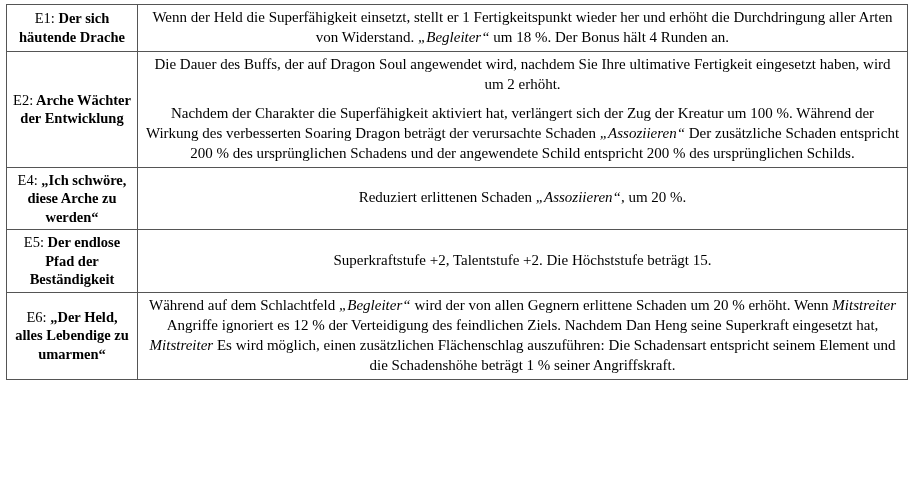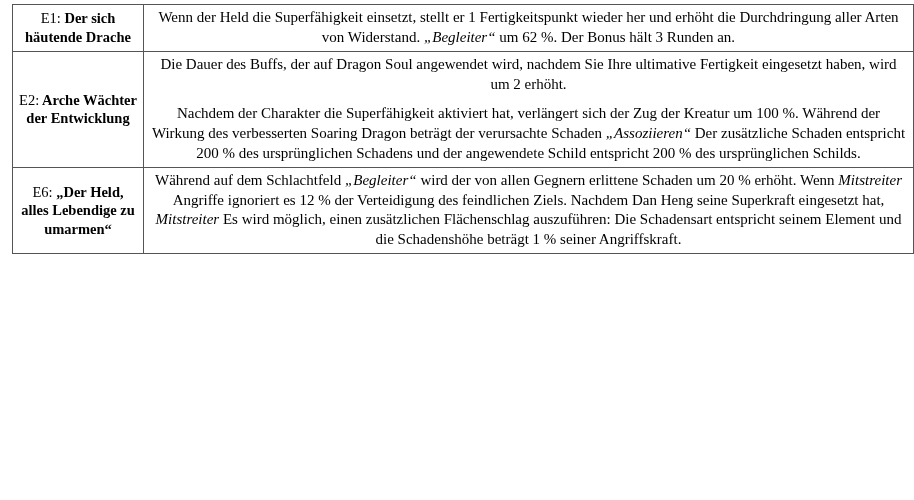--- a/index.html
+++ b/index.html
@@ -11,21 +11,21 @@
     width: 914px;
     height: 500px;
     font-family: "Liberation Serif", "DejaVu Serif", serif;
     color: #000000;
     overflow: hidden;
   }
   .sheet {
     width: 914px;
     height: 500px;
     box-sizing: border-box;
-    padding: 4px 6px 4px 12px;
+    padding: 4px 6px 4px 6px;
   }
   table.eidolon-table {
     width: 902px;
     border-collapse: collapse;
     table-layout: fixed;
     border: 1px solid #000000;
   }
   table.eidolon-table td {
     border: 1px solid #555555;
     vertical-align: middle;
@@ -60,28 +60,40 @@
 </style>
 </head>
 <body>
 
 <div class="sheet">
   <table class="eidolon-table">
     <tbody>
         <tr>
           <td class="label-cell"><span class="lead">E1:</span> <span>Der sich häutende Drache</span></td>
           <td class="desc-cell">
-            <p><span>Wenn der Held die Superfähigkeit einsetzt, stellt er 1 Fertigkeitspunkt wieder her und erhöht die Durchdringung aller Arten von Widerstand. </span><span class="it">„Begleiter“</span><span> um 62 %. Der Bonus hält 3 Runden an.</span></p>
+            <p><span>Wenn der Held die Superfähigkeit einsetzt, stellt er 1 Fertigkeitspunkt wieder her und erhöht die Durchdringung aller Arten von Widerstand. </span><span class="it">„Begleiter“</span><span> um 18 %. Der Bonus hält 4 Runden an.</span></p>
           </td>
         </tr>
         <tr>
           <td class="label-cell"><span class="lead">E2:</span> <span>Arche Wächter der Entwicklung</span></td>
           <td class="desc-cell">
             <p><span>Die Dauer des Buffs, der auf Dragon Soul angewendet wird, nachdem Sie Ihre ultimative Fertigkeit eingesetzt haben, wird um 2 erhöht.</span></p>
             <p><span>Nachdem der Charakter die Superfähigkeit aktiviert hat, verlängert sich der Zug der Kreatur um 100 %. Während der Wirkung des verbesserten Soaring Dragon beträgt der verursachte Schaden </span><span class="it">„Assoziieren“</span><span> Der zusätzliche Schaden entspricht 200 % des ursprünglichen Schadens und der angewendete Schild entspricht 200 % des ursprünglichen Schilds.</span></p>
+          </td>
+        </tr>
+        <tr>
+          <td class="label-cell"><span class="lead">E4:</span> <span>„Ich schwöre, diese Arche zu werden“</span></td>
+          <td class="desc-cell">
+            <p><span>Reduziert erlittenen Schaden </span><span class="it">„Assoziieren“</span><span>, um 20 %.</span></p>
+          </td>
+        </tr>
+        <tr>
+          <td class="label-cell"><span class="lead">E5:</span> <span>Der endlose Pfad der Beständigkeit</span></td>
+          <td class="desc-cell">
+            <p><span>Superkraftstufe +2, Talentstufe +2. Die Höchststufe beträgt 15.</span></p>
           </td>
         </tr>
         <tr>
           <td class="label-cell"><span class="lead">E6:</span> <span>„Der Held, alles Lebendige zu umarmen“</span></td>
           <td class="desc-cell">
             <p><span>Während auf dem Schlachtfeld </span><span class="it">„Begleiter“</span><span> wird der von allen Gegnern erlittene Schaden um 20 % erhöht. Wenn </span><span class="it">Mitstreiter</span><span> Angriffe ignoriert es 12 % der Verteidigung des feindlichen Ziels. Nachdem Dan Heng seine Superkraft eingesetzt hat, </span><span class="it">Mitstreiter</span><span> Es wird möglich, einen zusätzlichen Flächenschlag auszuführen: Die Schadensart entspricht seinem Element und die Schadenshöhe beträgt 1 % seiner Angriffskraft.</span></p>
           </td>
         </tr>
       </tbody>
   </table>

